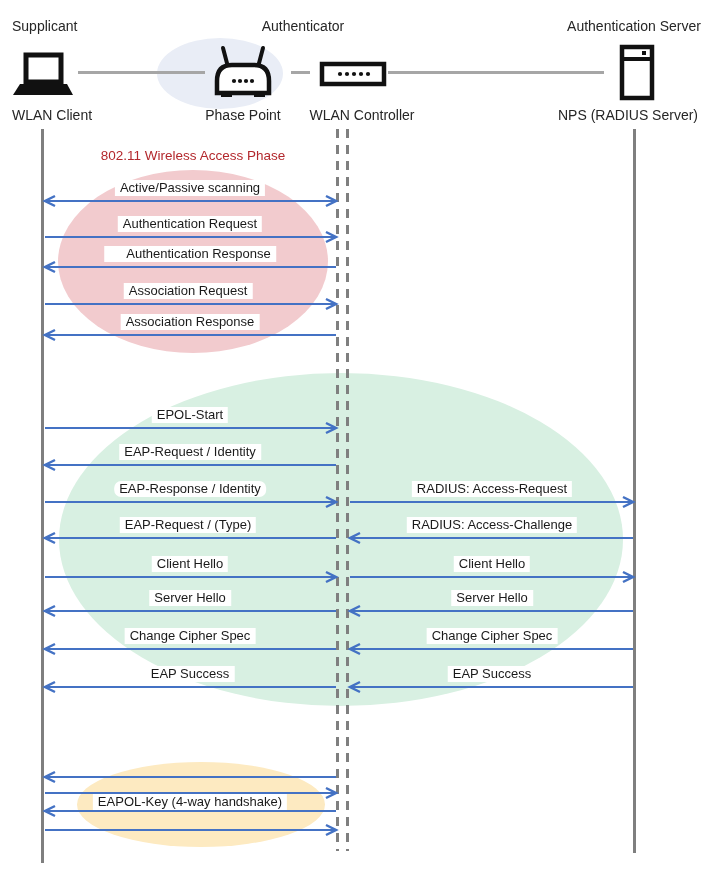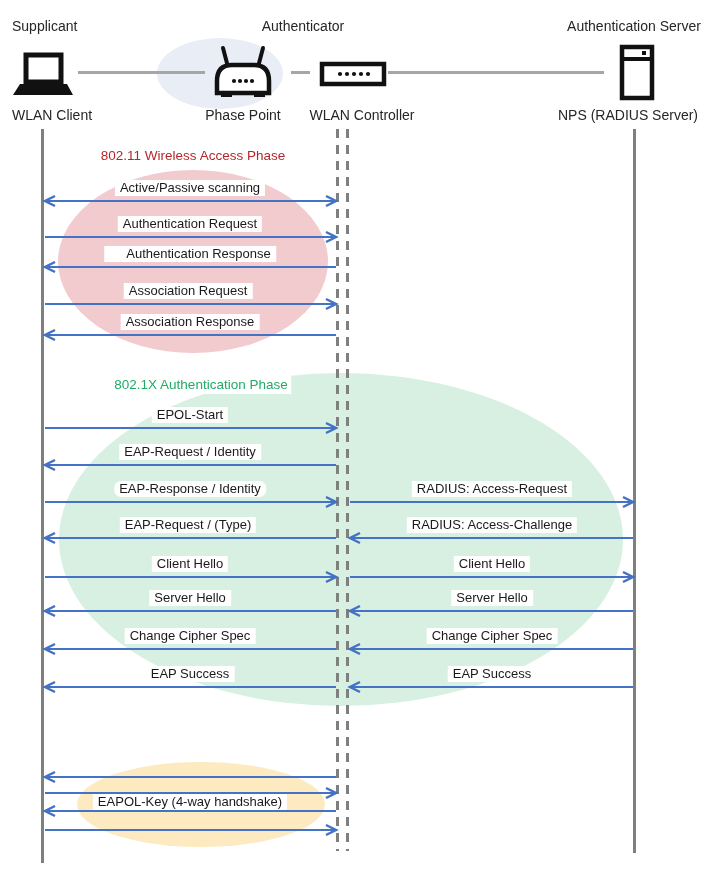--- a/index.html
+++ b/index.html
@@ -93,21 +93,20 @@
   <div class="lifeline" style="left:41px"></div>
   <div class="lifeline dashed" style="left:336px"></div>
   <div class="lifeline dashed" style="left:346px"></div>
   <div class="lifeline" style="left:633px;height:724px"></div>
 
   <div class="phase-ellipse ellipse-red" style="background: rgb(242, 203, 206);"></div>
   <div class="phase-ellipse ellipse-green" style="background: rgb(216, 240, 226);"></div>
   <div class="phase-ellipse ellipse-yellow" style="background: rgb(253, 234, 193);"></div>
 
   <div class="phase-title" style="left: 193px; top: 147px; color: rgb(179, 40, 45); text-align: right;">802.11 Wireless Access Phase</div>
-  <div class="phase-title" style="left: 201px; top: 376px; color: rgb(33, 171, 103);">802.1X Authentication Phase</div>
 
   <svg id="arrow-layer" width="713" height="875">
       <g>
         <line x1="45" x2="336" y1="201" y2="201" stroke="#4472C4" stroke-width="2"></line>
         <path d="M 326 196 L 336 201 L 326 206" stroke="#4472C4" stroke-width="2.5" fill="none"></path>
         <path d="M 55 196 L 45 201 L 55 206" stroke="#4472C4" stroke-width="2.5" fill="none"></path>
       </g>
       <g>
         <line x1="45" x2="336" y1="237" y2="237" stroke="#4472C4" stroke-width="2"></line>
         <path d="M 326 232 L 336 237 L 326 242" stroke="#4472C4" stroke-width="2.5" fill="none"></path>

